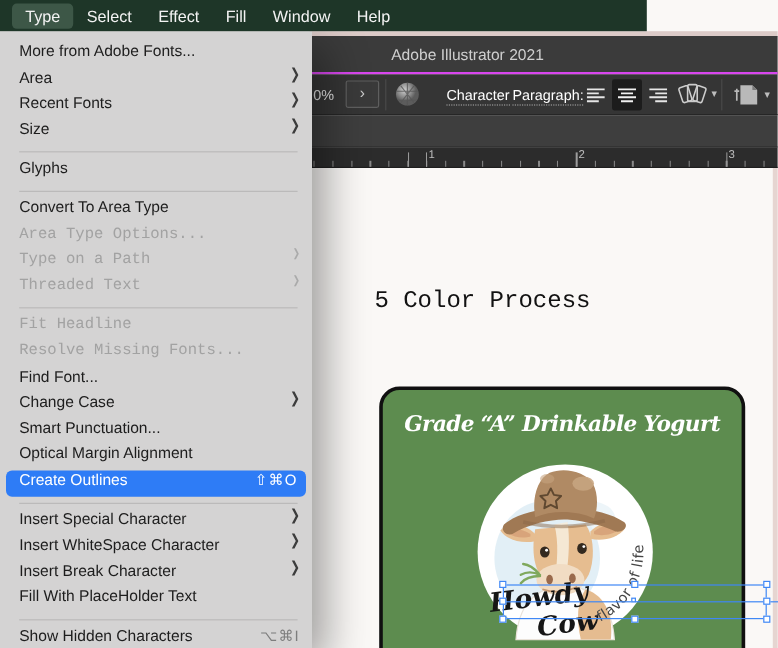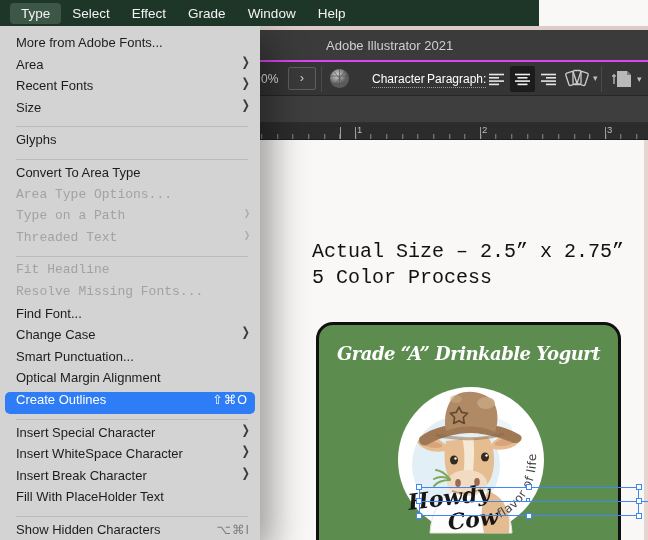--- a/index.html
+++ b/index.html
@@ -185,21 +185,20 @@
   <div class="ruler">
       <span class="ruler-num" style="left: 99px;">1</span>
       <span class="ruler-num" style="left: 224px;">2</span>
       <span class="ruler-num" style="left: 349px;">3</span>
     </div>
 
   <div class="canvas">
     <div class="artboard-edge"></div>
 
     <div class="note">
-      <div>Actual Size – 2.5” x 2.75”</div>
       <div>5 Color Process</div>
     </div>
 
     <div class="label-art">
       <div class="label-title">Grade “A” Drinkable Yogurt</div>
 
       <svg class="badge" viewBox="0 0 150 150" width="150" height="150">
         <circle cx="75" cy="75" r="73" fill="#ffffff"></circle>
         <g>
           <ellipse cx="60" cy="80" rx="44" ry="48" fill="#ddecf4" opacity="0.85"></ellipse>
@@ -249,21 +248,21 @@
       <div class="handle" style="left:317px;top:188px"></div>
       <div class="handle" style="left:207px;top:173px;width:4px;height:4px"></div>
 
     </div>
   </div>
 
   <div class="menubar">
       <span class="mb-item active">Type</span>
       <span class="mb-item">Select</span>
       <span class="mb-item">Effect</span>
-      <span class="mb-item">Grade</span>
+      <span class="mb-item">Fill</span>
       <span class="mb-item">Window</span>
       <span class="mb-item">Help</span>
     </div>
 
   <div class="dropdown">
       <div class="menu-item">
         <span class="lbl">More from Adobe Fonts...</span>
       </div>
       <div class="menu-item">
         <span class="lbl">Area</span>

